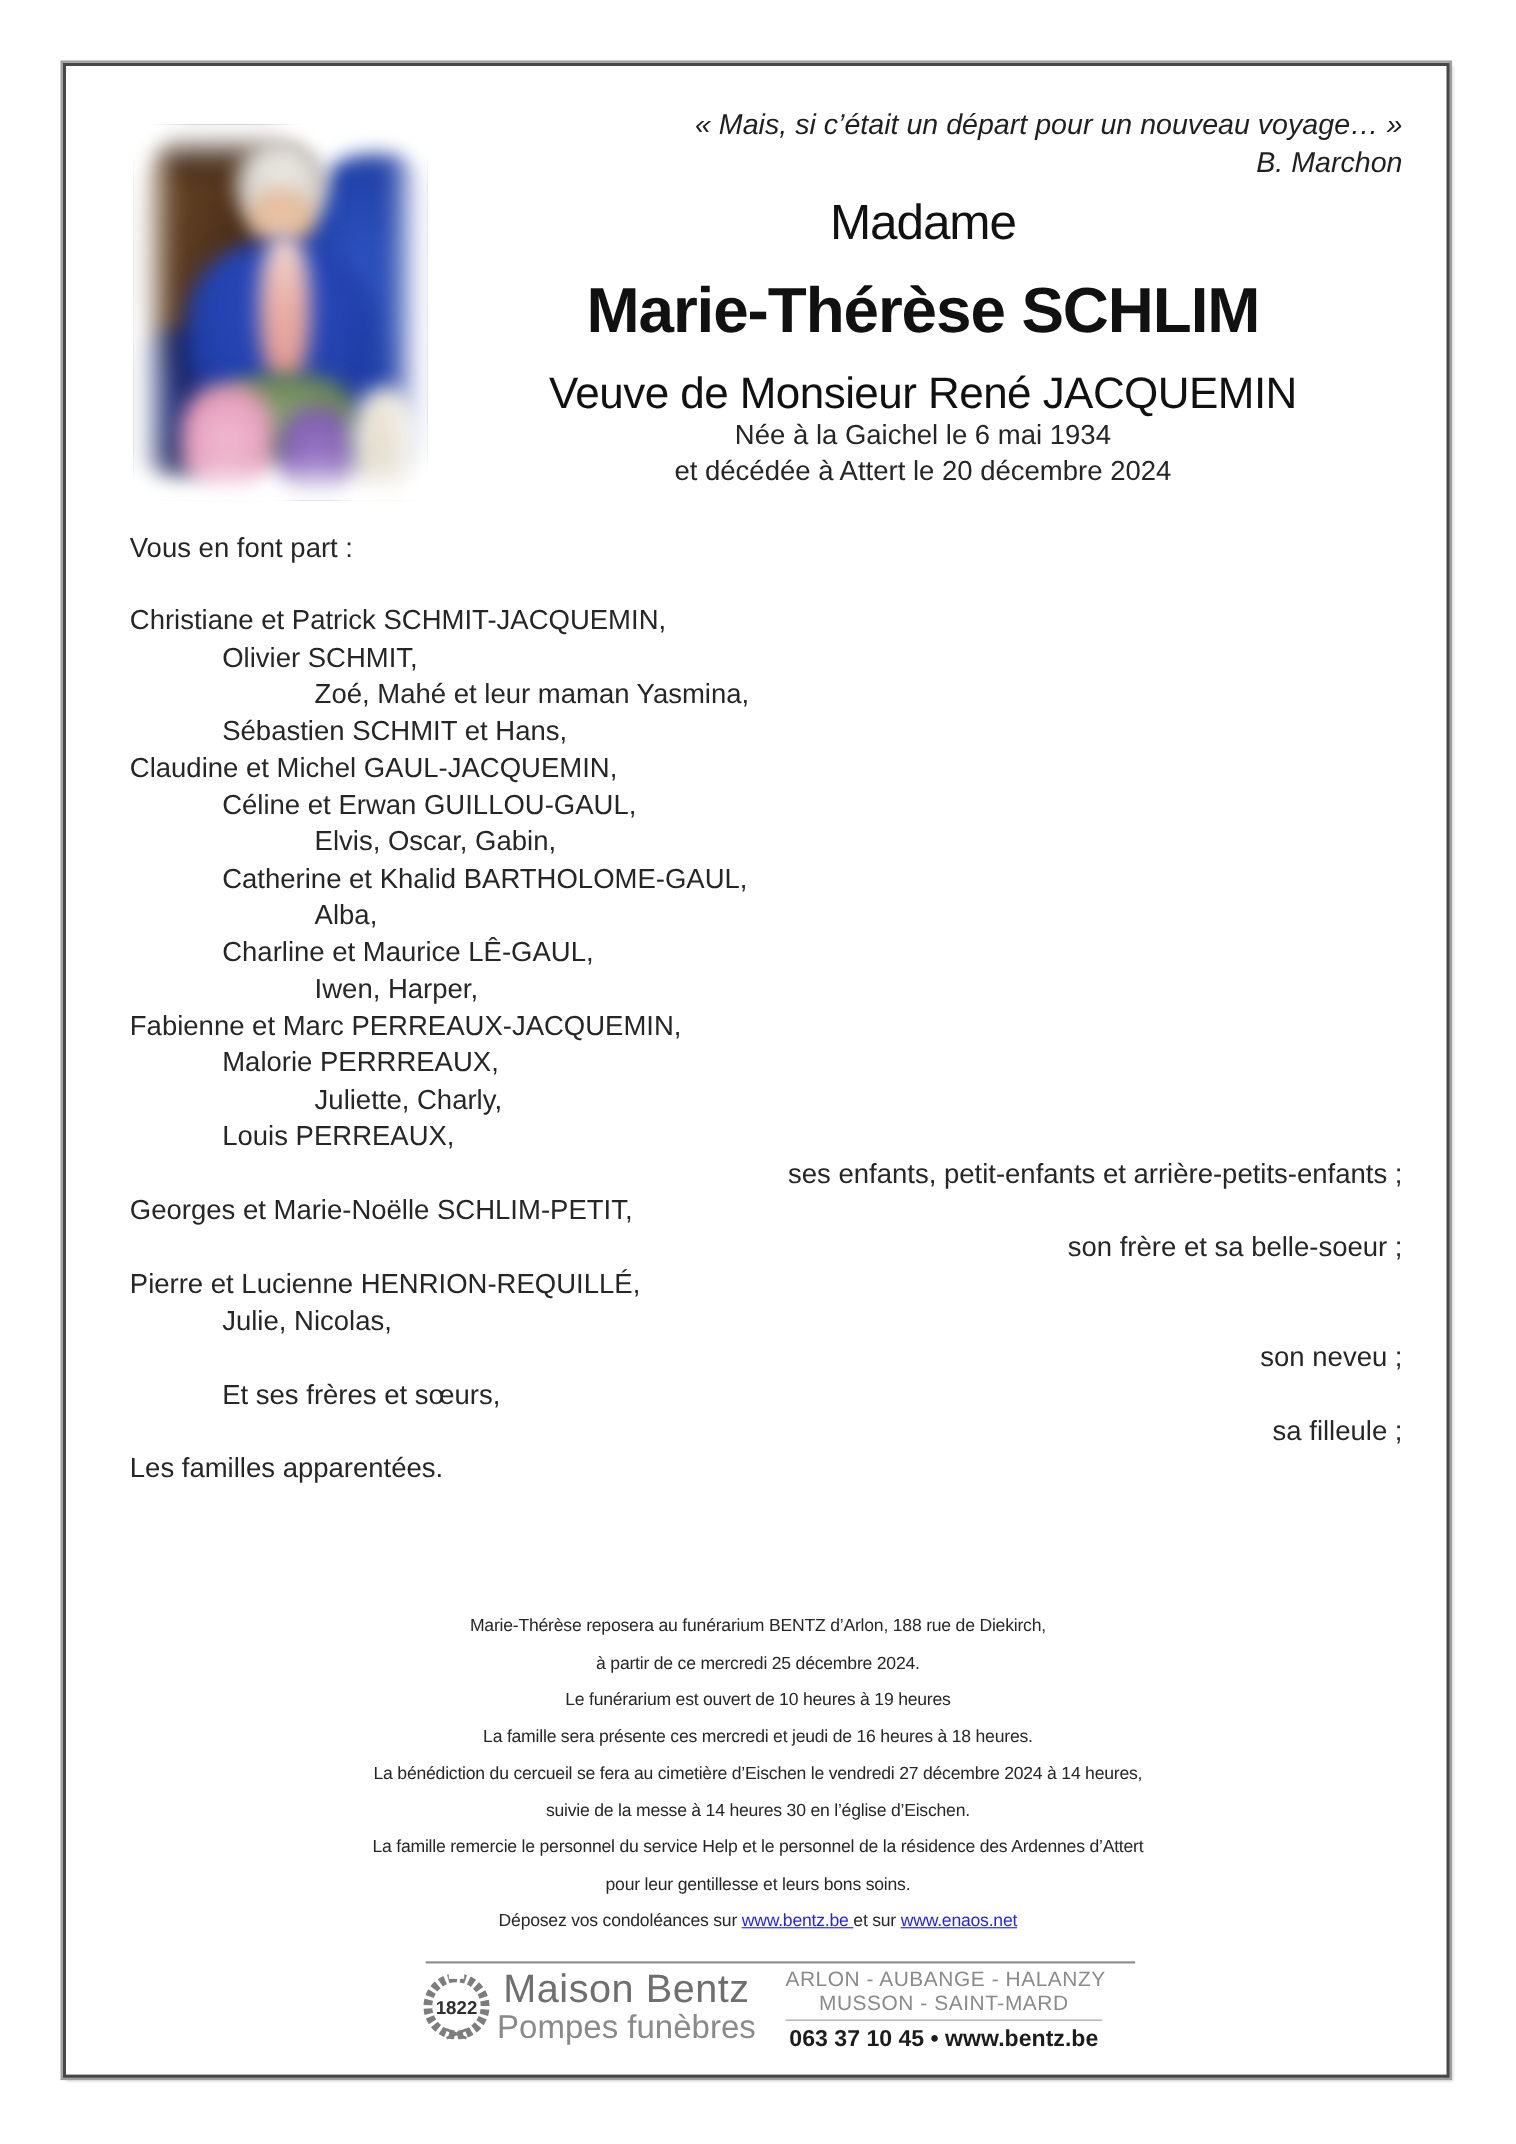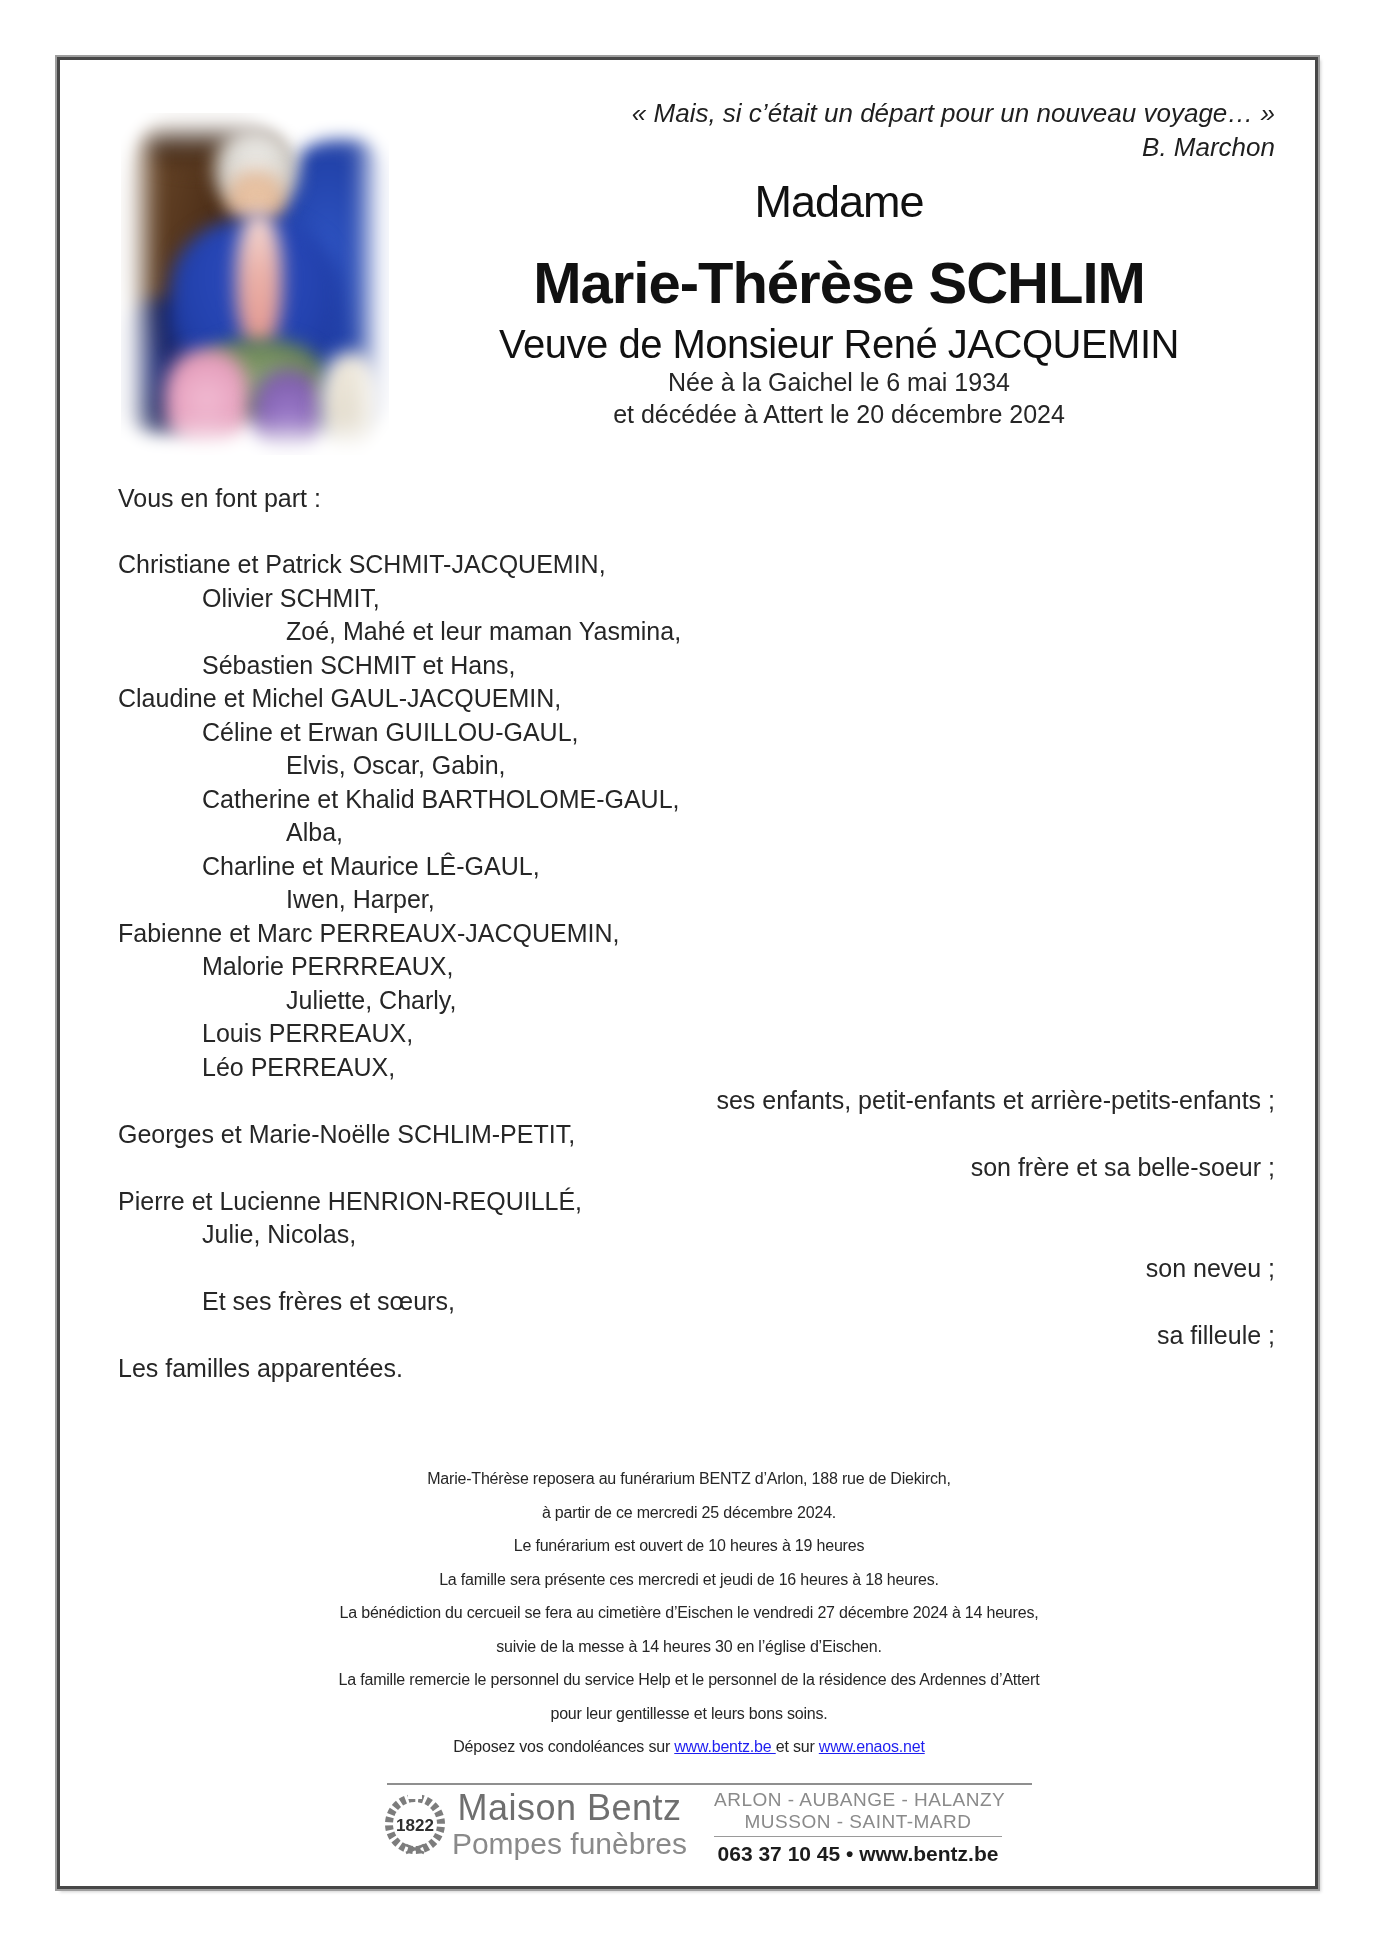--- a/index.html
+++ b/index.html
@@ -55,21 +55,21 @@
   
   .quote-block{
     position:absolute;left:420px;top:96px;width:855px;
     text-align:right;font-style:italic;font-size:26px;line-height:34px;color:#1f1f1f;
   }
   .title-block{
     position:absolute;left:400px;top:178px;width:878px;text-align:center;color:#111111;
   }
   .t-madame{font-size:45px;line-height:48px;font-weight:500;letter-spacing:-1px;}
   .t-name{font-size:58px;line-height:62px;font-weight:600;letter-spacing:-1px;margin-top:26px;}
-  .t-veuve{font-size:40px;line-height:44px;font-weight:500;letter-spacing:-0.5px;margin-top:8px;}
+  .t-veuve{font-size:40px;line-height:44px;font-weight:500;letter-spacing:-0.5px;margin-top:22px;}
   .t-born{font-size:25px;line-height:32px;color:#262626;}
   .t-died{font-size:25px;line-height:32px;color:#262626;}
   
   .intro{position:absolute;left:118px;top:481px;font-size:25px;line-height:34px;}
   .family{
     position:absolute;left:118px;top:548px;width:1157px;
     font-size:25px;line-height:33.5px;
   }
   .family .l0{padding-left:0;}
   .family .l1{padding-left:84px;}
@@ -140,21 +140,20 @@
     <div class="l1">Céline et Erwan GUILLOU-GAUL,</div>
     <div class="l2">Elvis, Oscar, Gabin,</div>
     <div class="l1">Catherine et Khalid BARTHOLOME-GAUL,</div>
     <div class="l2">Alba,</div>
     <div class="l1">Charline et Maurice LÊ-GAUL,</div>
     <div class="l2">Iwen, Harper,</div>
     <div class="l0">Fabienne et Marc PERREAUX-JACQUEMIN,</div>
     <div class="l1">Malorie PERRREAUX,</div>
     <div class="l2">Juliette, Charly,</div>
     <div class="l1">Louis PERREAUX,</div>
-    <div class="l1">Léo PERREAUX,</div>
     <div class="lr">ses enfants, petit-enfants et arrière-petits-enfants ;</div>
     <div class="l0">Georges et Marie-Noëlle SCHLIM-PETIT,</div>
     <div class="lr">son frère et sa belle-soeur ;</div>
     <div class="l0">Pierre et Lucienne HENRION-REQUILLÉ,</div>
     <div class="l1">Julie, Nicolas,</div>
     <div class="lr">son neveu ;</div>
     <div class="l1">Et ses frères et sœurs,</div>
     <div class="lr">sa filleule ;</div>
     <div class="l0">Les familles apparentées.</div>
   </div>

